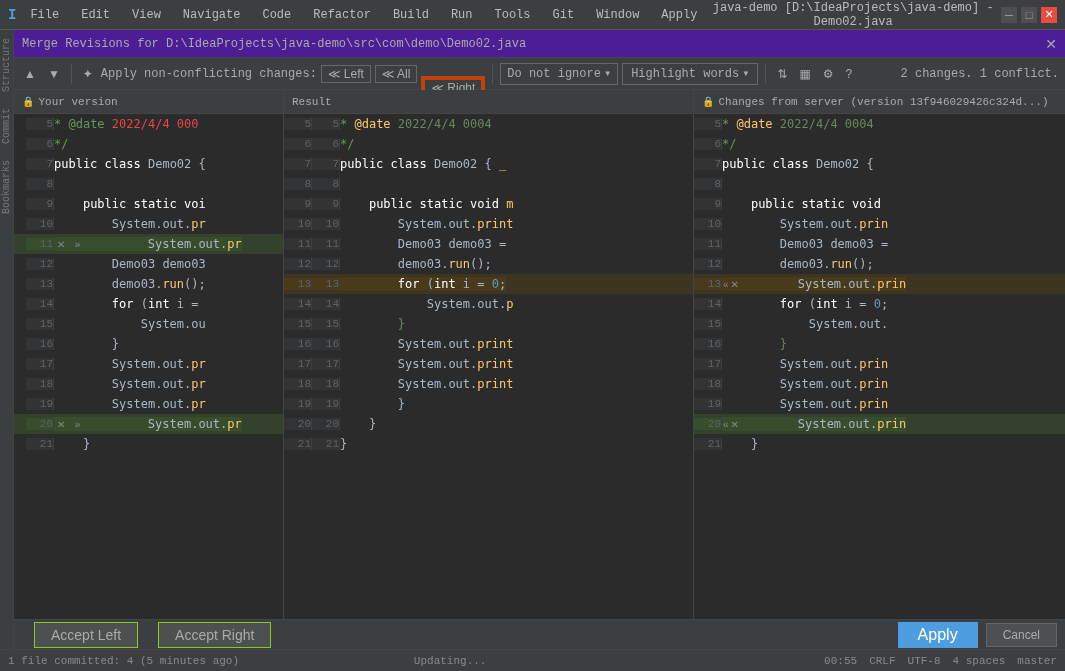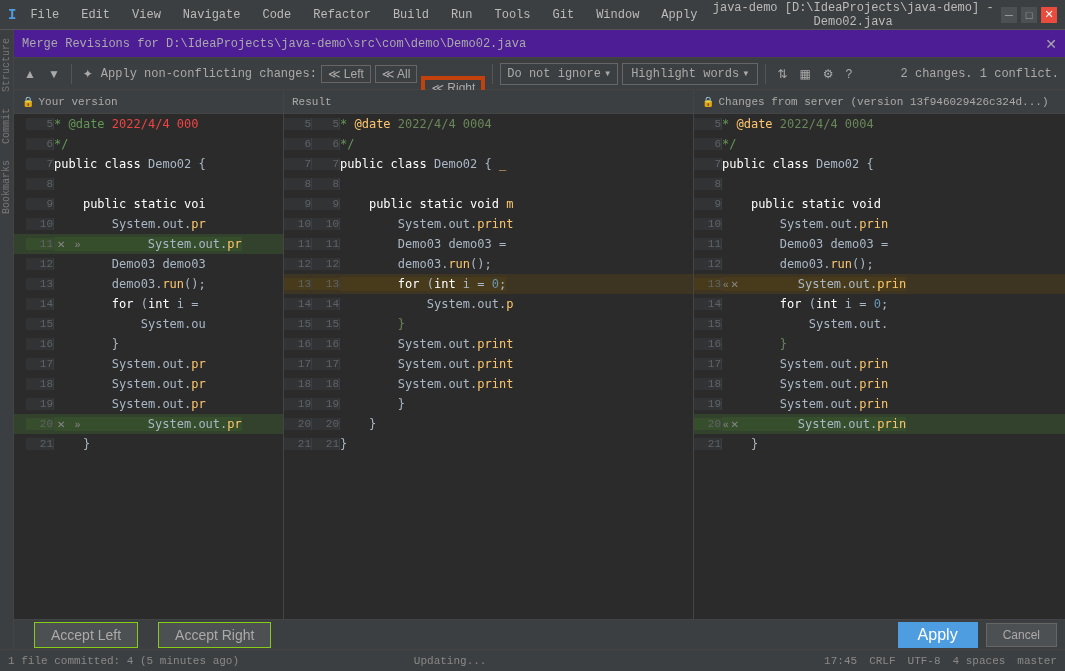--- a/index.html
+++ b/index.html
@@ -787,21 +787,21 @@
         <button class="btn-cancel">Cancel</button>
       </div>
 
     </div>
   </div>
 
   <div class="status-bar">
     <span>1 file committed: 4 (5 minutes ago)</span>
     <span style="margin-left:auto;margin-right:auto;">Updating...</span>
     <div class="status-right">
-      <span>17:45</span>
+      <span>00:55</span>
       <span>CRLF</span>
       <span>UTF-8</span>
       <span>4 spaces</span>
       <span>master</span>
     </div>
   </div>
 
 </div>
 
 </body></html>

